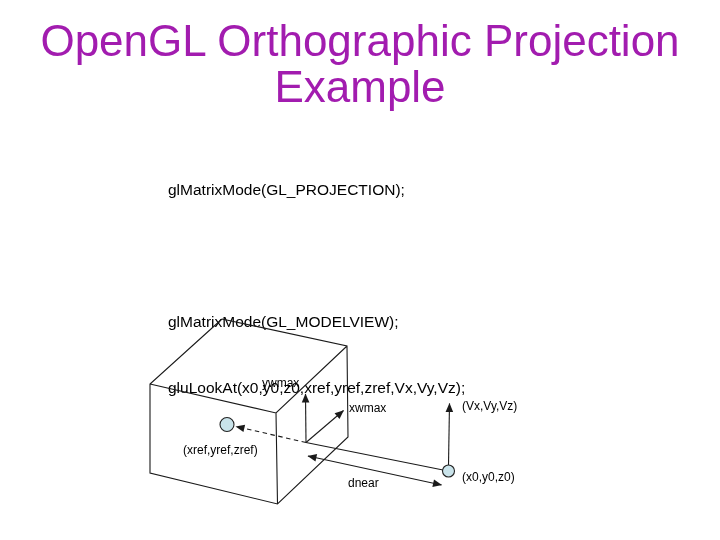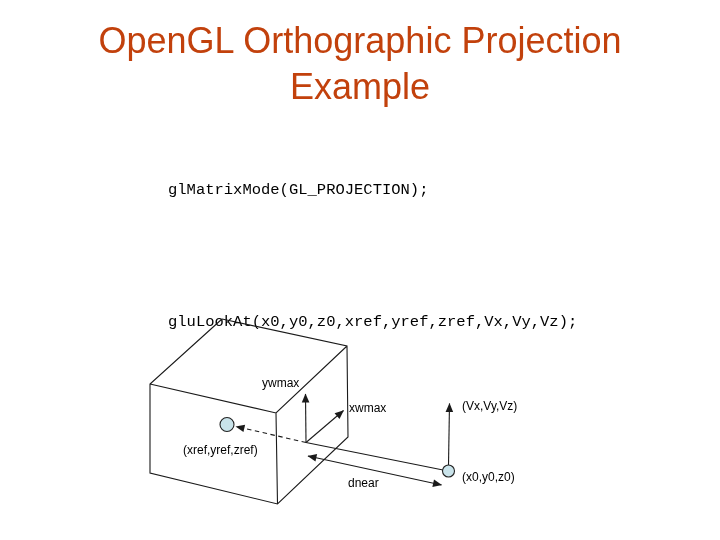--- a/index.html
+++ b/index.html
@@ -15,38 +15,37 @@
     overflow: hidden;
     font-family: "Liberation Sans", sans-serif;
     color: #000000;
   }
   .title {
     position: absolute;
     top: 18px;
     left: 0;
     width: 720px;
     text-align: center;
-    font-size: 36px;
+    font-size: 44px;
     line-height: 46px;
     font-weight: 400;
-    color: #c2410c;
+    color: #a21caf;
     letter-spacing: 0px;
   }
   .code {
     position: absolute;
     left: 168px;
     top: 135px;
     font-size: 15.5px;
     line-height: 22px;
     color: #000000;
     white-space: pre;
   }
   .code-line {
     min-height: 22px;
-    font-family: Liberation Mono, monospace;
   }
   .diagram-svg {
     position: absolute;
     left: 0;
     top: 0;
     width: 720px;
     height: 540px;
   }
   .wire {
     fill: none;
@@ -75,20 +74,21 @@
 <div class="slide">
 
   <div class="title">
     <div>OpenGL Orthographic Projection</div>
     <div>Example</div>
   </div>
 
   <div class="code">
     <div class="code-line">glMatrixMode(GL_PROJECTION);</div>
     <div class="code-line"></div>
+    <div class="code-line">glMatrixMode(GL_MODELVIEW);</div>
     <div class="code-line">gluLookAt(x0,y0,z0,xref,yref,zref,Vx,Vy,Vz);</div>
     <div class="code-line"></div>
     
     
     
   </div>
 
   <svg class="diagram-svg" viewBox="0 0 720 540">
     <defs>
       <marker id="arr" markerUnits="userSpaceOnUse" markerWidth="10" markerHeight="10" viewBox="0 0 10 10" refX="9" refY="5" orient="auto-start-reverse">

